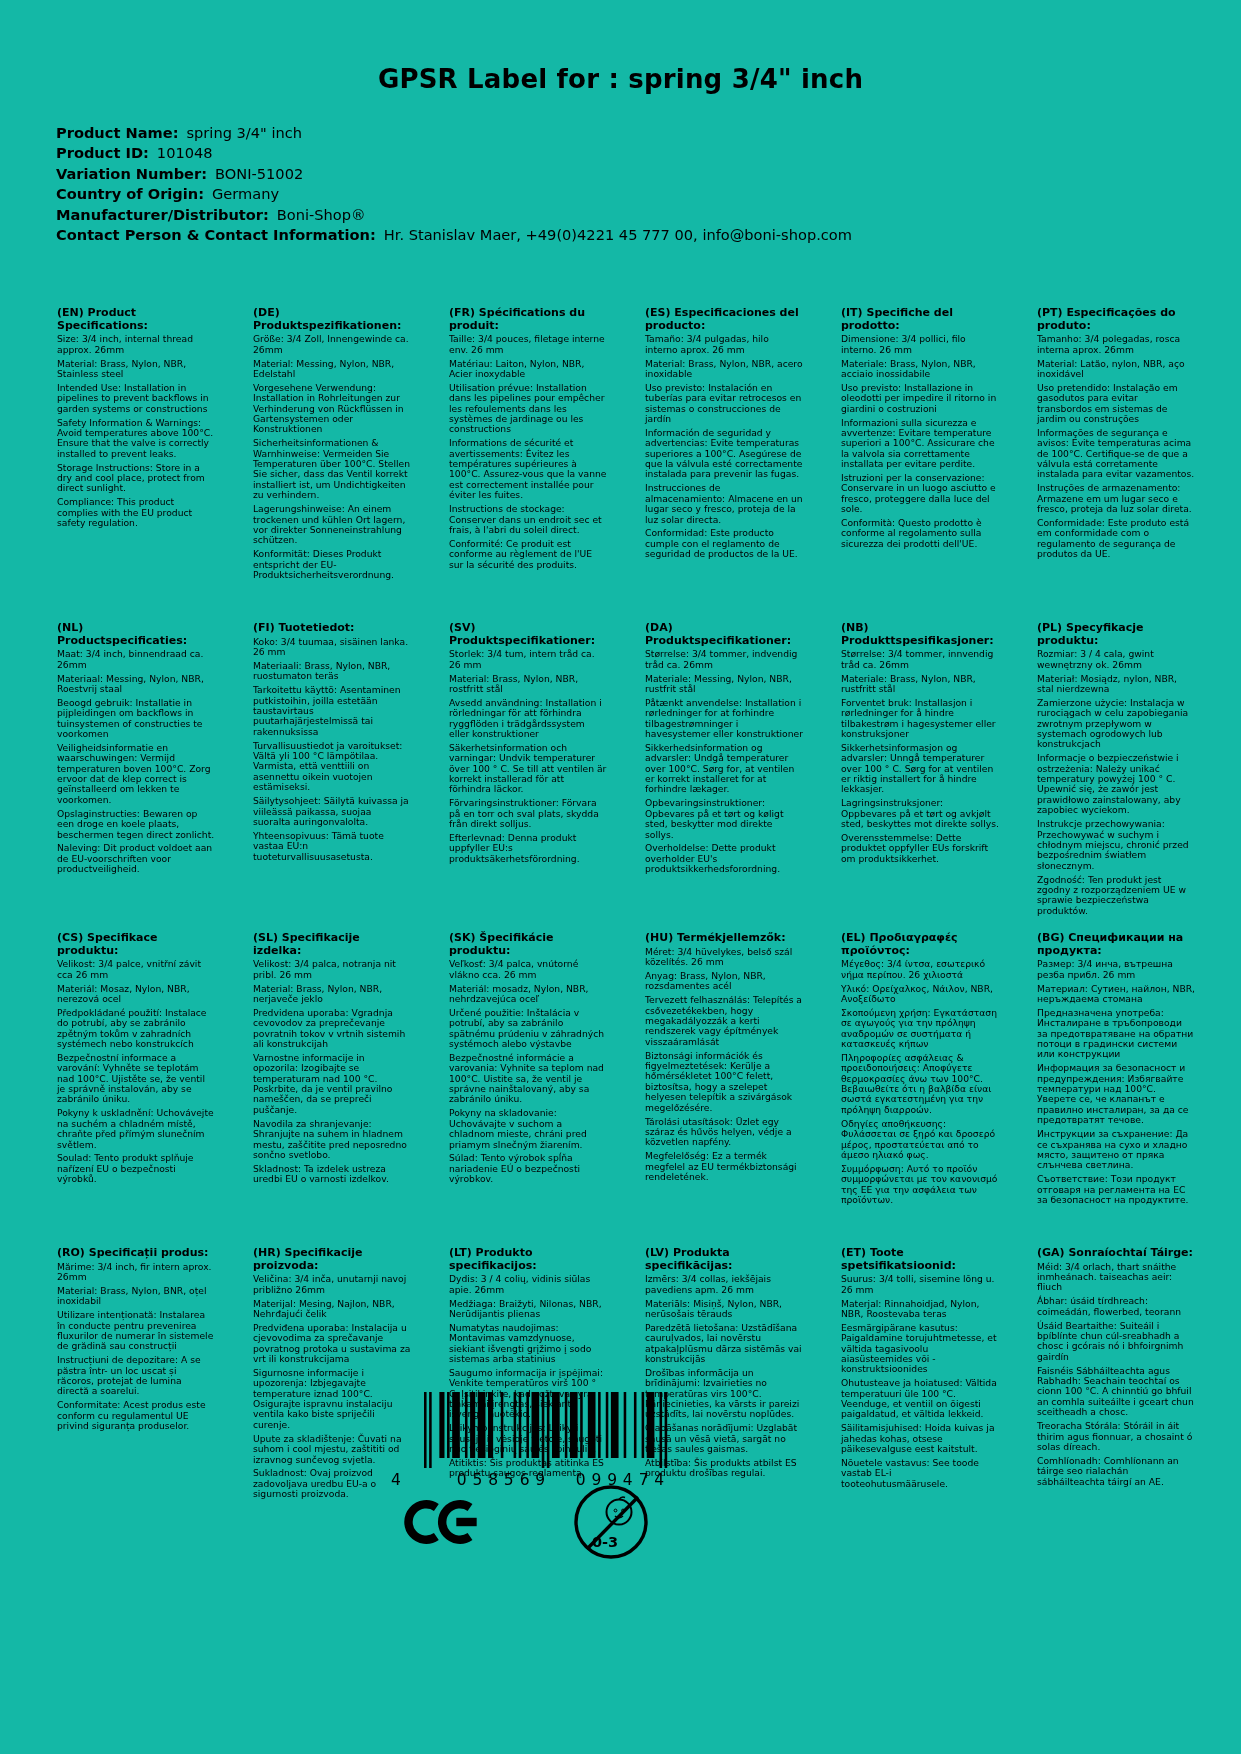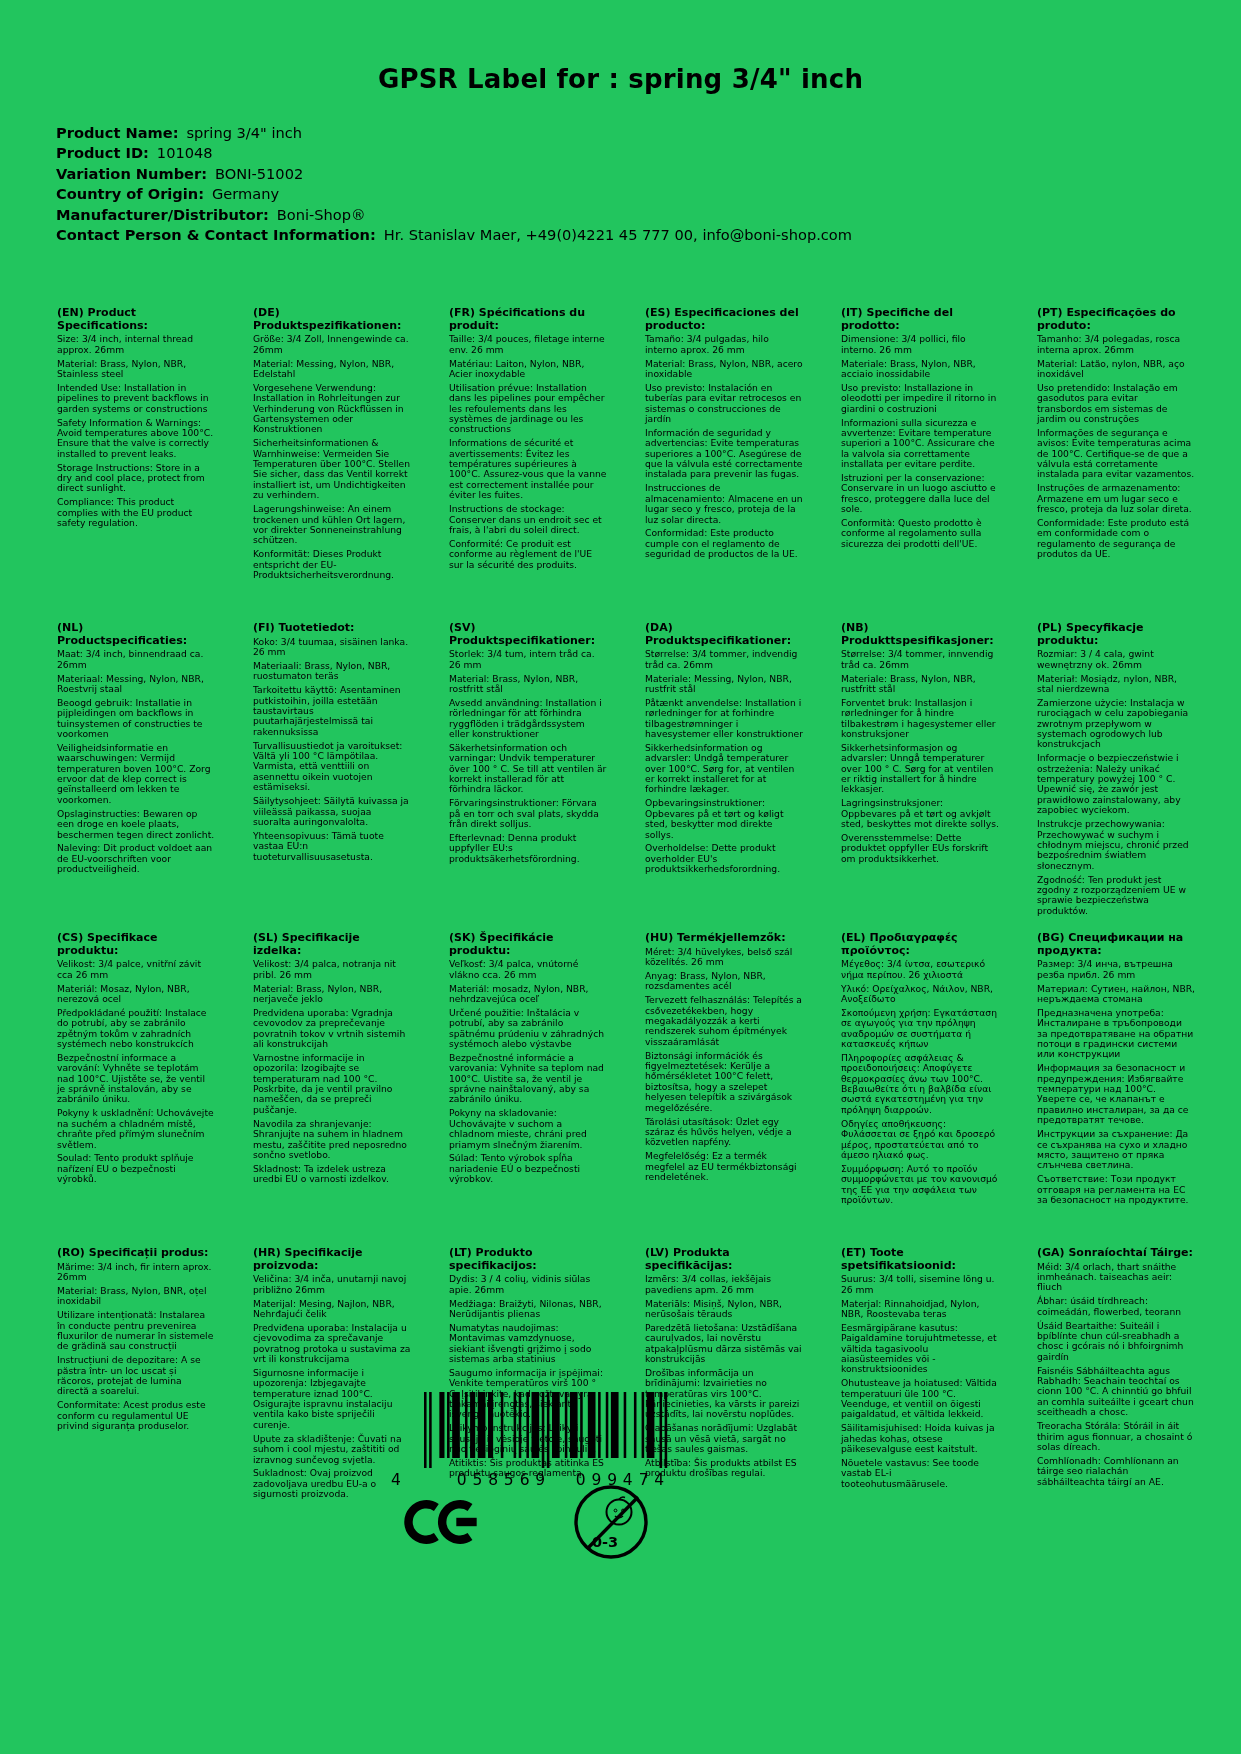--- a/index.html
+++ b/index.html
@@ -1,16 +1,16 @@
 <!DOCTYPE html>
 <html><head>
 <meta charset="utf-8">
 <style>
   html,body{margin:0;padding:0;background:#ffffff;}
-  .page{position:relative;width:1241px;height:1754px;background:#22c55e;
+  .page{position:relative;width:1241px;height:1754px;background:#14b8a6;
         font-family:"DejaVu Sans",sans-serif;color:#000;overflow:hidden;}
   .title{position:absolute;top:64px;left:0;width:100%;text-align:center;
          font-size:26px;font-weight:bold;margin:0;letter-spacing:.2px;}
   .product-info{position:absolute;left:56px;top:123px;font-size:14.6px;line-height:20.4px;}
   .pi-row{white-space:nowrap;}
   .pi-label{font-weight:bold;margin-right:8px;}
   .lang-grid{position:absolute;left:57px;top:307px;display:grid;
              grid-template-columns:repeat(6,158px);column-gap:38px;
              grid-template-rows:315px 310px 315px auto;}
   .lang-block{font-size:9.2px;line-height:1.13;}
@@ -186,21 +186,21 @@
         <p>Materiál: mosadz, Nylon, NBR, nehrdzavejúca oceľ</p>
         <p>Určené použitie: Inštalácia v potrubí, aby sa zabránilo spätnému prúdeniu v záhradných systémoch alebo výstavbe</p>
         <p>Bezpečnostné informácie a varovania: Vyhnite sa teplom nad 100°C. Uistite sa, že ventil je správne nainštalovaný, aby sa zabránilo úniku.</p>
         <p>Pokyny na skladovanie: Uchovávajte v suchom a chladnom mieste, chráni pred priamym slnečným žiarením.</p>
         <p>Súlad: Tento výrobok spĺňa nariadenie EÚ o bezpečnosti výrobkov.</p>
       </section>
       <section class="lang-block">
     <h3 class="lang-heading">(HU) Termékjellemzők:</h3>
   <p>Méret: 3/4 hüvelykes, belső szál közelítés. 26 mm</p>
         <p>Anyag: Brass, Nylon, NBR, rozsdamentes acél</p>
-        <p>Tervezett felhasználás: Telepítés a csővezetékekben, hogy megakadályozzák a kerti rendszerek suhom építmények visszaáramlását</p>
+        <p>Tervezett felhasználás: Telepítés a csővezetékekben, hogy megakadályozzák a kerti rendszerek vagy építmények visszaáramlását</p>
         <p>Biztonsági információk és figyelmeztetések: Kerülje a hőmérsékletet 100°C felett, biztosítsa, hogy a szelepet helyesen telepítik a szivárgások megelőzésére.</p>
         <p>Tárolási utasítások: Üzlet egy száraz és hűvös helyen, védje a közvetlen napfény.</p>
         <p>Megfelelőség: Ez a termék megfelel az EU termékbiztonsági rendeletének.</p>
       </section>
       <section class="lang-block">
     <h3 class="lang-heading">(EL) Προδιαγραφές προϊόντος:</h3>
   <p>Μέγεθος: 3/4 ίντσα, εσωτερικό νήμα περίπου. 26 χιλιοστά</p>
         <p>Υλικό: Ορείχαλκος, Νάιλον, NBR, Ανοξείδωτο</p>
         <p>Σκοπούμενη χρήση: Εγκατάσταση σε αγωγούς για την πρόληψη αναδρομών σε συστήματα ή κατασκευές κήπων</p>
         <p>Πληροφορίες ασφάλειας &amp; προειδοποιήσεις: Αποφύγετε θερμοκρασίες άνω των 100°C. Βεβαιωθείτε ότι η βαλβίδα είναι σωστά εγκατεστημένη για την πρόληψη διαρροών.</p>

